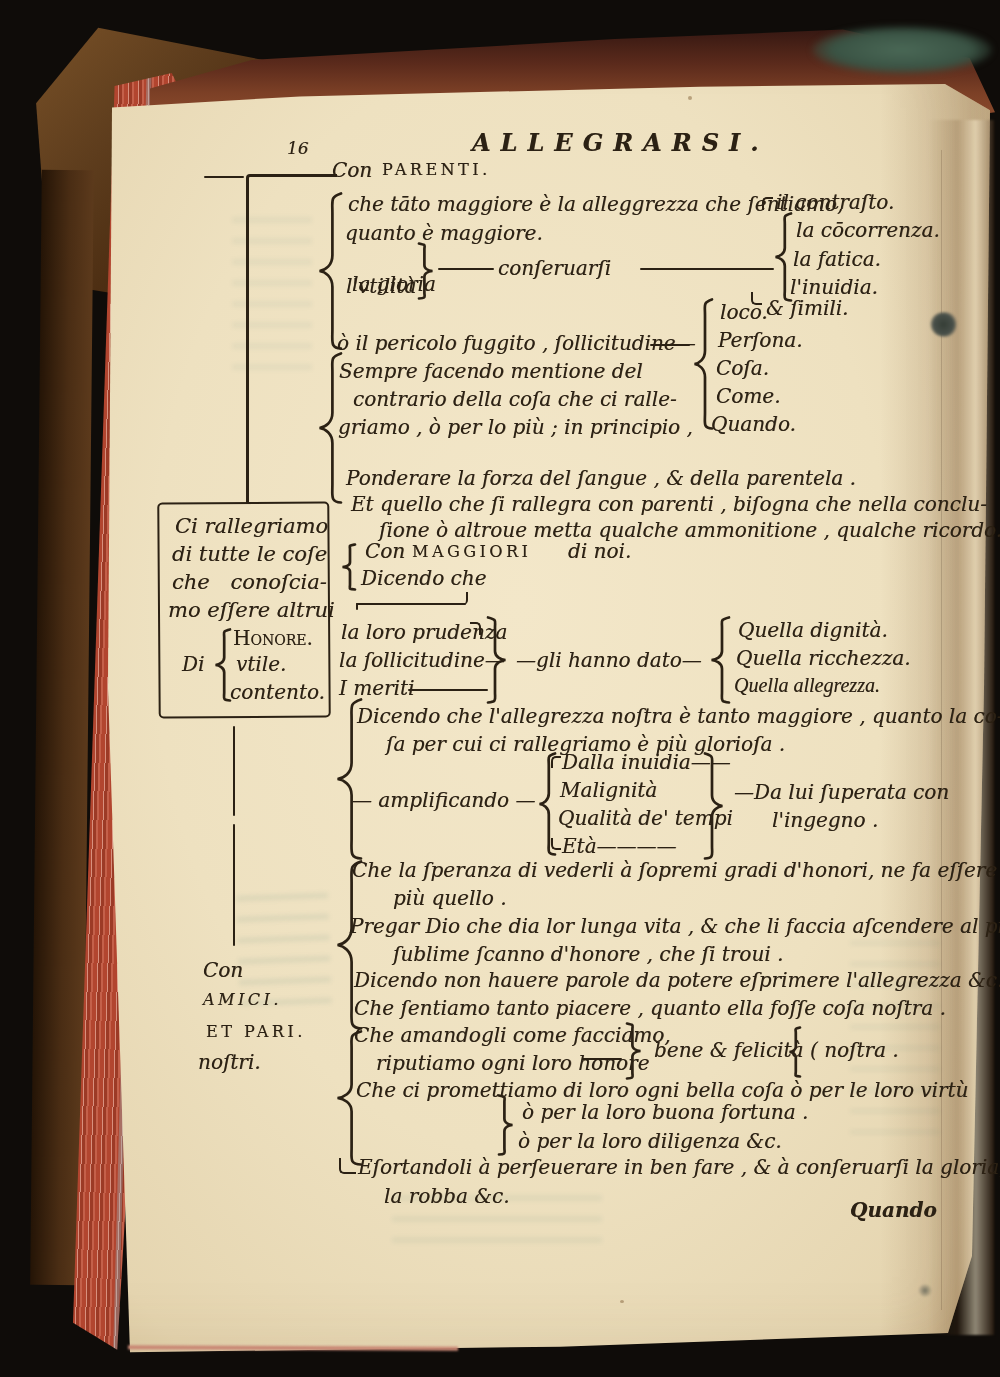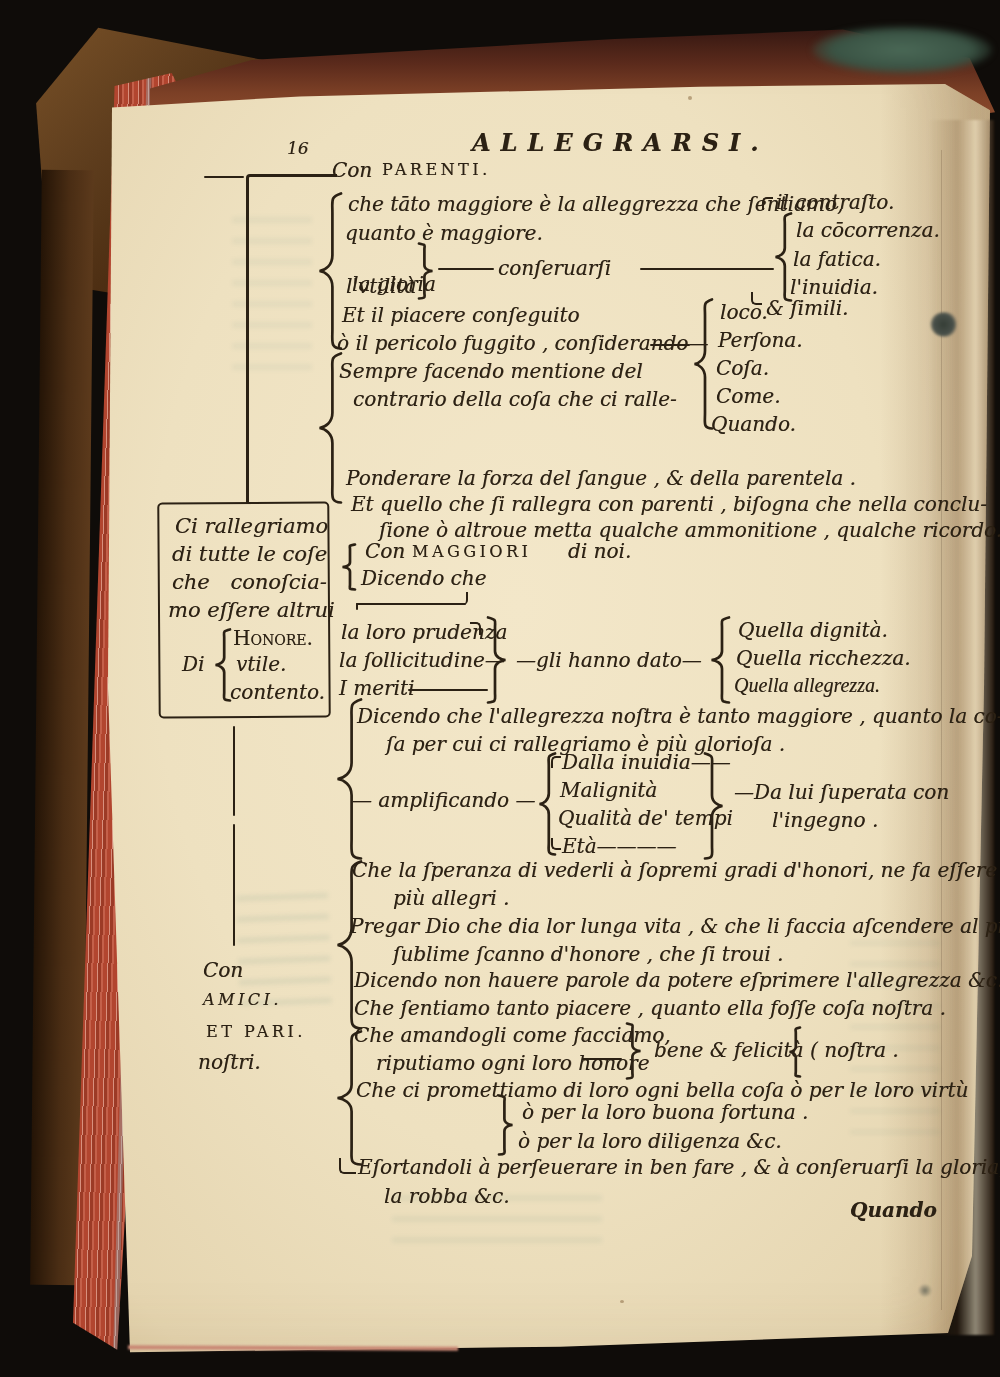--- a/index.html
+++ b/index.html
@@ -119,25 +119,25 @@
   <div class="t" style="left:776px;top:190px;">il contraſto.</div>
   <div class="brace" style="left:774px;top:212px;"><svg width="18" height="90" viewBox="0 0 18 90" style="overflow:visible">
         <path d="M 17 1.5 C 8.799999999999999 3.8 10.799999999999999 4.5 10.799999999999999 11.700000000000001 L 10.799999999999999 36 C 10.799999999999999 41.85 5.3999999999999995 44.55 1.5 45 C 5.3999999999999995 45.45 10.799999999999999 48.150000000000006 10.799999999999999 54 L 10.799999999999999 78.3 C 10.799999999999999 85.5 8.799999999999999 88 17 88.5" fill="none" stroke="#2b2114" stroke-width="2.7" stroke-linecap="round"></path>
       </svg></div>
   <div class="t" style="left:796px;top:218px;">la cōcorrenza.</div>
   <div class="t" style="left:793px;top:247px;">la fatica.</div>
   <div class="t" style="left:790px;top:275px;">l'inuidia.</div>
   <div class="corn bl" style="left:751px;top:292px;width:9px;height:11px;"></div>
   <div class="t" style="left:766px;top:296px;">&amp; ſimili.</div>
 
-  <div class="t" style="left:342px;top:303px;">Et il piacere conſeguito</div>
-  <div class="t" style="left:337px;top:331px;">ò il pericolo fuggito , conſiderando—</div>
+  <div class="t" style="left:337px;top:331px;">ò il pericolo fuggito , ſollicitudine—</div>
   <div class="hline" style="left:650px;top:344px;width:40px;"></div>
   <div class="t" style="left:339px;top:359px;">Sempre facendo mentione del</div>
   <div class="t" style="left:353px;top:387px;">contrario della coſa che ci ralle-</div>
+  <div class="t" style="left:338px;top:415px;">griamo , ò per lo più ; in principio ,</div>
 
   <div class="brace" style="left:693px;top:298px;"><svg width="20" height="132" viewBox="0 0 20 132" style="overflow:visible">
         <path d="M 19 1.5 C 10 4.640000000000001 12 6.6000000000000005 12 17.16 L 12 52.800000000000004 C 12 61.38 6 65.34 1.5 66 C 6 66.66 12 70.62 12 79.2 L 12 114.84 C 12 125.39999999999999 10 130 19 130.5" fill="none" stroke="#2b2114" stroke-width="2.7" stroke-linecap="round"></path>
       </svg></div>
   <div class="t" style="left:720px;top:300px;">loco.</div>
   <div class="t" style="left:718px;top:328px;">Perſona.</div>
   <div class="t" style="left:716px;top:356px;">Coſa.</div>
   <div class="t" style="left:716px;top:384px;">Come.</div>
   <div class="t" style="left:711px;top:412px;">Quando.</div>
 
@@ -215,21 +215,21 @@
   <div class="t" style="left:558px;top:806px;">Qualità de' tempi</div>
   <div class="corn bl" style="left:551px;top:838px;width:8px;height:10px;"></div>
   <div class="t" style="left:562px;top:834px;">Età————</div>
   <div class="brace" style="left:704px;top:752px;"><svg width="20" height="108" viewBox="0 0 20 108" style="overflow:visible">
         <path d="M 1 1.5 C 10 4.16 8 5.4 8 14.040000000000001 L 8 43.2 C 8 50.220000000000006 14 53.46 18.5 54 C 14 54.54 8 57.78 8 64.8 L 8 93.96 C 8 102.6 10 106 1 106.5" fill="none" stroke="#2b2114" stroke-width="2.7" stroke-linecap="round"></path>
       </svg></div>
   <div class="t" style="left:734px;top:780px;">—Da lui ſuperata con</div>
   <div class="t" style="left:772px;top:808px;">l'ingegno .</div>
 
   <div class="t" style="left:352px;top:858px;">Che la ſperanza di vederli à ſopremi gradi d'honori, ne fa eſſere</div>
-  <div class="t" style="left:393px;top:886px;">più allegri .</div>
+  <div class="t" style="left:393px;top:886px;">più quello .</div>
   <div class="t" style="left:350px;top:914px;">Pregar Dio che dia lor lunga vita , &amp; che li faccia aſcendere al più</div>
   <div class="t" style="left:393px;top:942px;">ſublime ſcanno d'honore , che ſi troui .</div>
   <div class="t" style="left:354px;top:968px;">Dicendo non hauere parole da potere eſprimere l'allegrezza &amp;c.</div>
   <div class="t" style="left:354px;top:996px;text-align:center;">Che ſentiamo tanto piacere , quanto ella foſſe coſa noſtra .</div>
   <div class="t" style="left:354px;top:1023px;">Che amandogli come facciamo,</div>
   <div class="t" style="left:376px;top:1051px;">riputiamo ogni loro honore</div>
   <div class="hline" style="left:582px;top:1058px;width:40px;"></div>
   <div class="brace" style="left:626px;top:1022px;"><svg width="16" height="58" viewBox="0 0 16 58" style="overflow:visible">
         <path d="M 1 1.5 C 8.4 3.16 6.4 2.9000000000000004 6.4 7.54 L 6.4 23.200000000000003 C 6.4 26.970000000000002 11.2 28.71 14.5 29 C 11.2 29.29 6.4 31.03 6.4 34.8 L 6.4 50.46 C 6.4 55.099999999999994 8.4 56 1 56.5" fill="none" stroke="#2b2114" stroke-width="2.7" stroke-linecap="round"></path>
       </svg></div>

